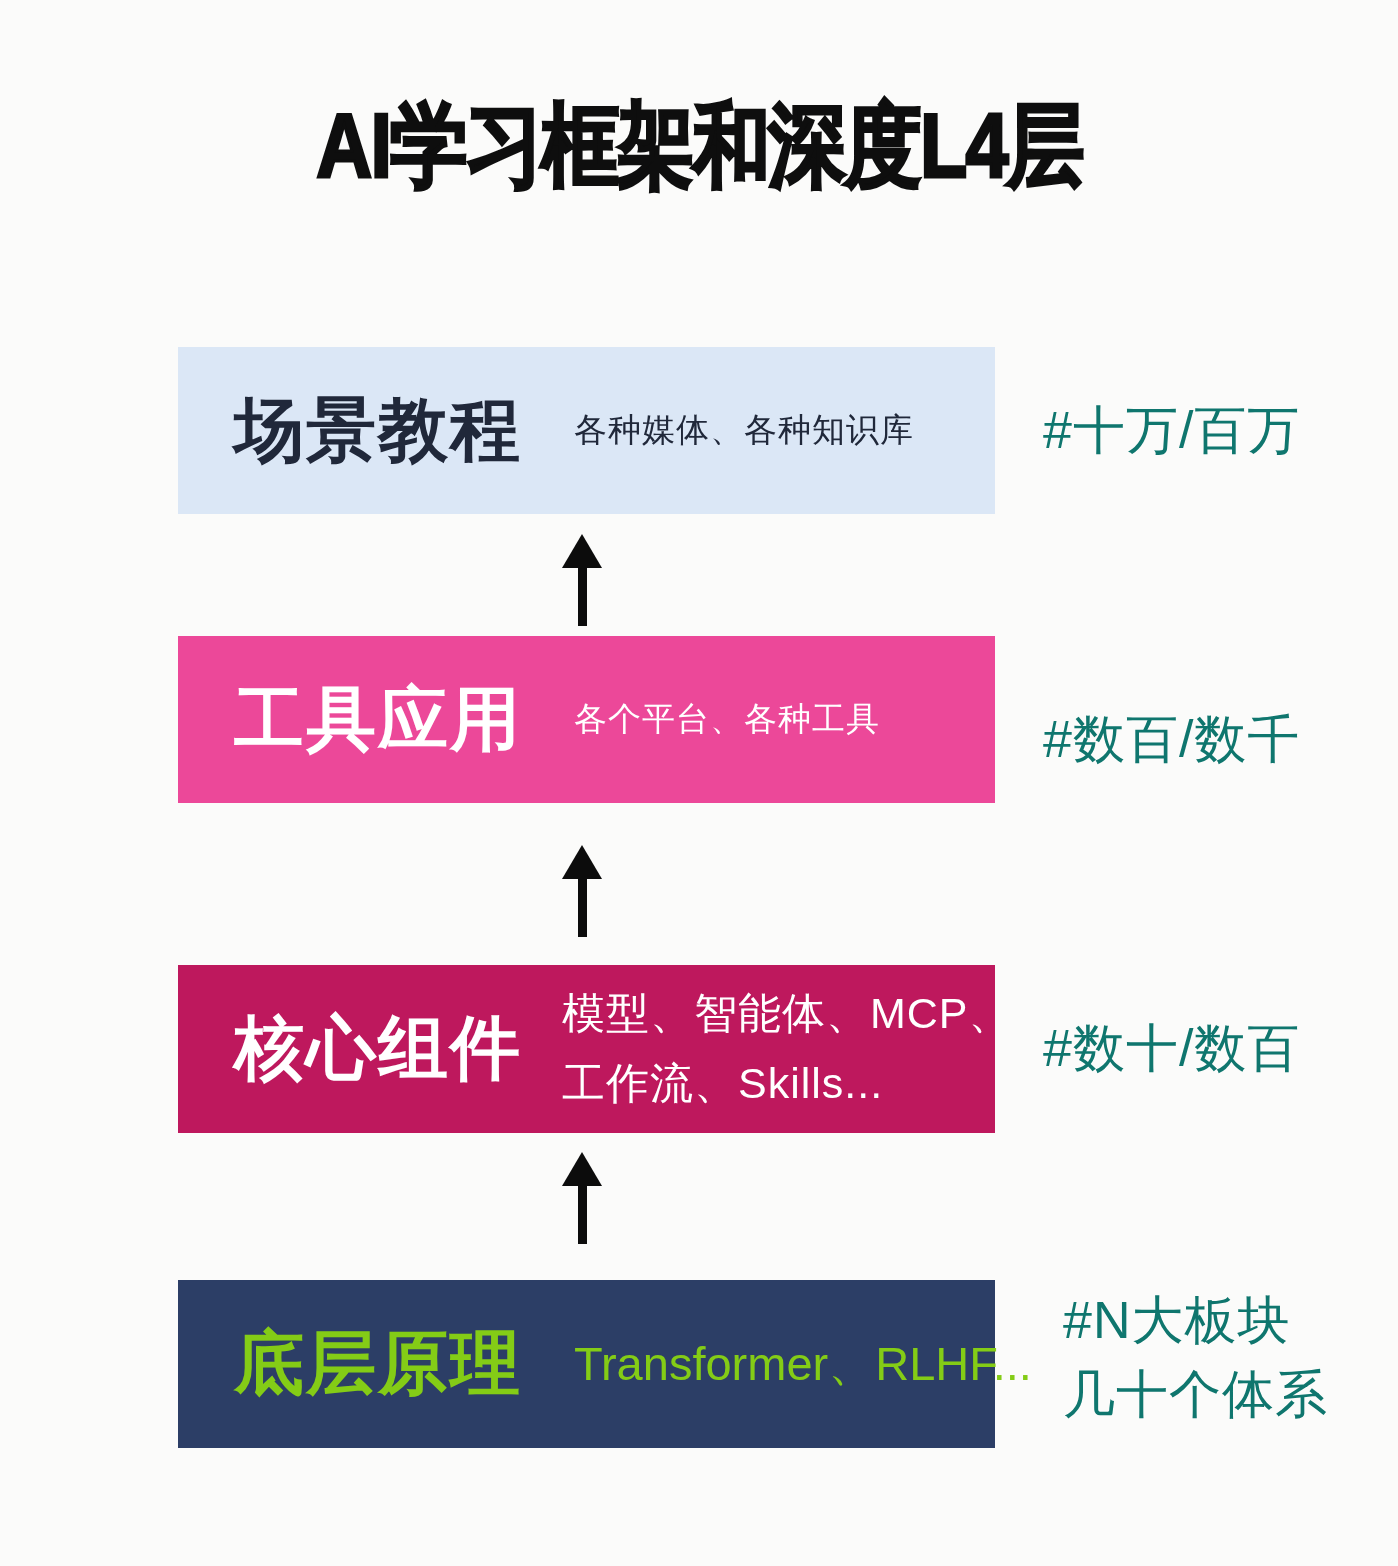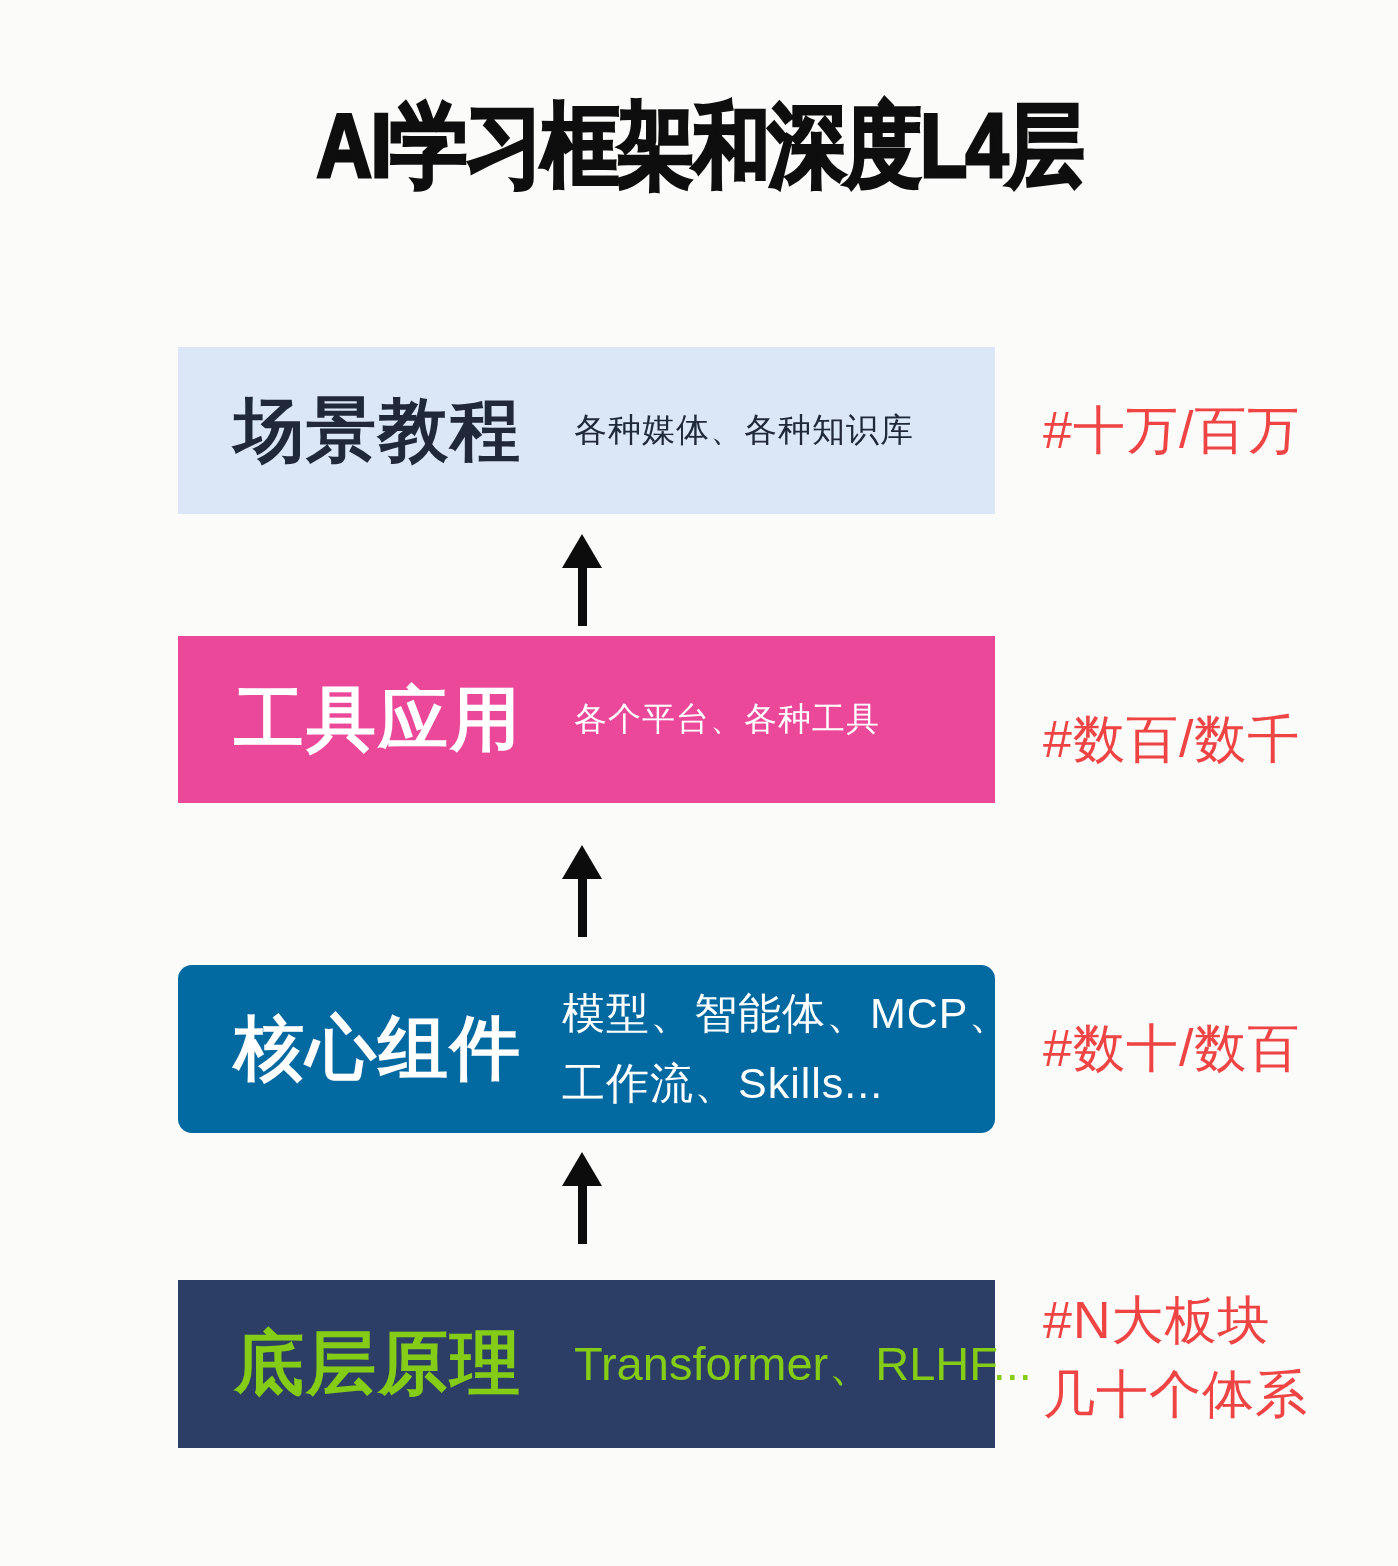--- a/index.html
+++ b/index.html
@@ -55,21 +55,21 @@
   }
   .bar-detail {
     font-size: 33px;
     font-weight: 500;
     letter-spacing: 1px;
     margin-left: 52px;
     white-space: nowrap;
   }
   .bar1 { top: 347px; height: 167px; background: #dbe7f6; color: #20283a; }
   .bar2 { top: 636px; height: 167px; background: #ec4899; color: #ffffff; }
-  .bar3 { top: 965px; height: 168px; background: #0369a1; color: #ffffff; border-radius: 14px; }
+  .bar3 { top: 965px; height: 168px; background: #be185d; color: #ffffff; }
   .bar4 { top: 1280px; height: 168px; background: #2c3e66; color: #84cc16; }
 
   .bar3 .bar-detail { margin-left: 40px; font-size: 43px; line-height: 1.62; }
   .bar4 .bar-detail { font-size: 47px; letter-spacing: 0; }
 
   
   .arrow {
     position: absolute;
     left: 562px;
     width: 40px;
@@ -94,31 +94,31 @@
   .arrow2 { top: 845px; }
   .arrow3 { top: 1152px; }
 
   
   .ann {
     position: absolute;
     left: 1043px;
     display: flex;
     flex-direction: column;
     justify-content: center;
-    color: #ef4444;
+    color: #0f766e;
     font-size: 52px;
     font-weight: 500;
     letter-spacing: 1px;
     white-space: nowrap;
     line-height: 1.42;
   }
   .ann1 { top: 347px; height: 167px; }
   .ann2 { top: 656px; height: 167px; }
   .ann3 { top: 965px; height: 168px; }
-  .ann4 { top: 1274px; height: 168px; }
+  .ann4 { top: 1274px; height: 168px; margin-left: 20px; }
 </style>
 </head>
 <body>
 
 <div class="canvas">
 
   <div class="title-wrap">
     <div class="title">AI学习框架和深度L4层</div>
   </div>
 

